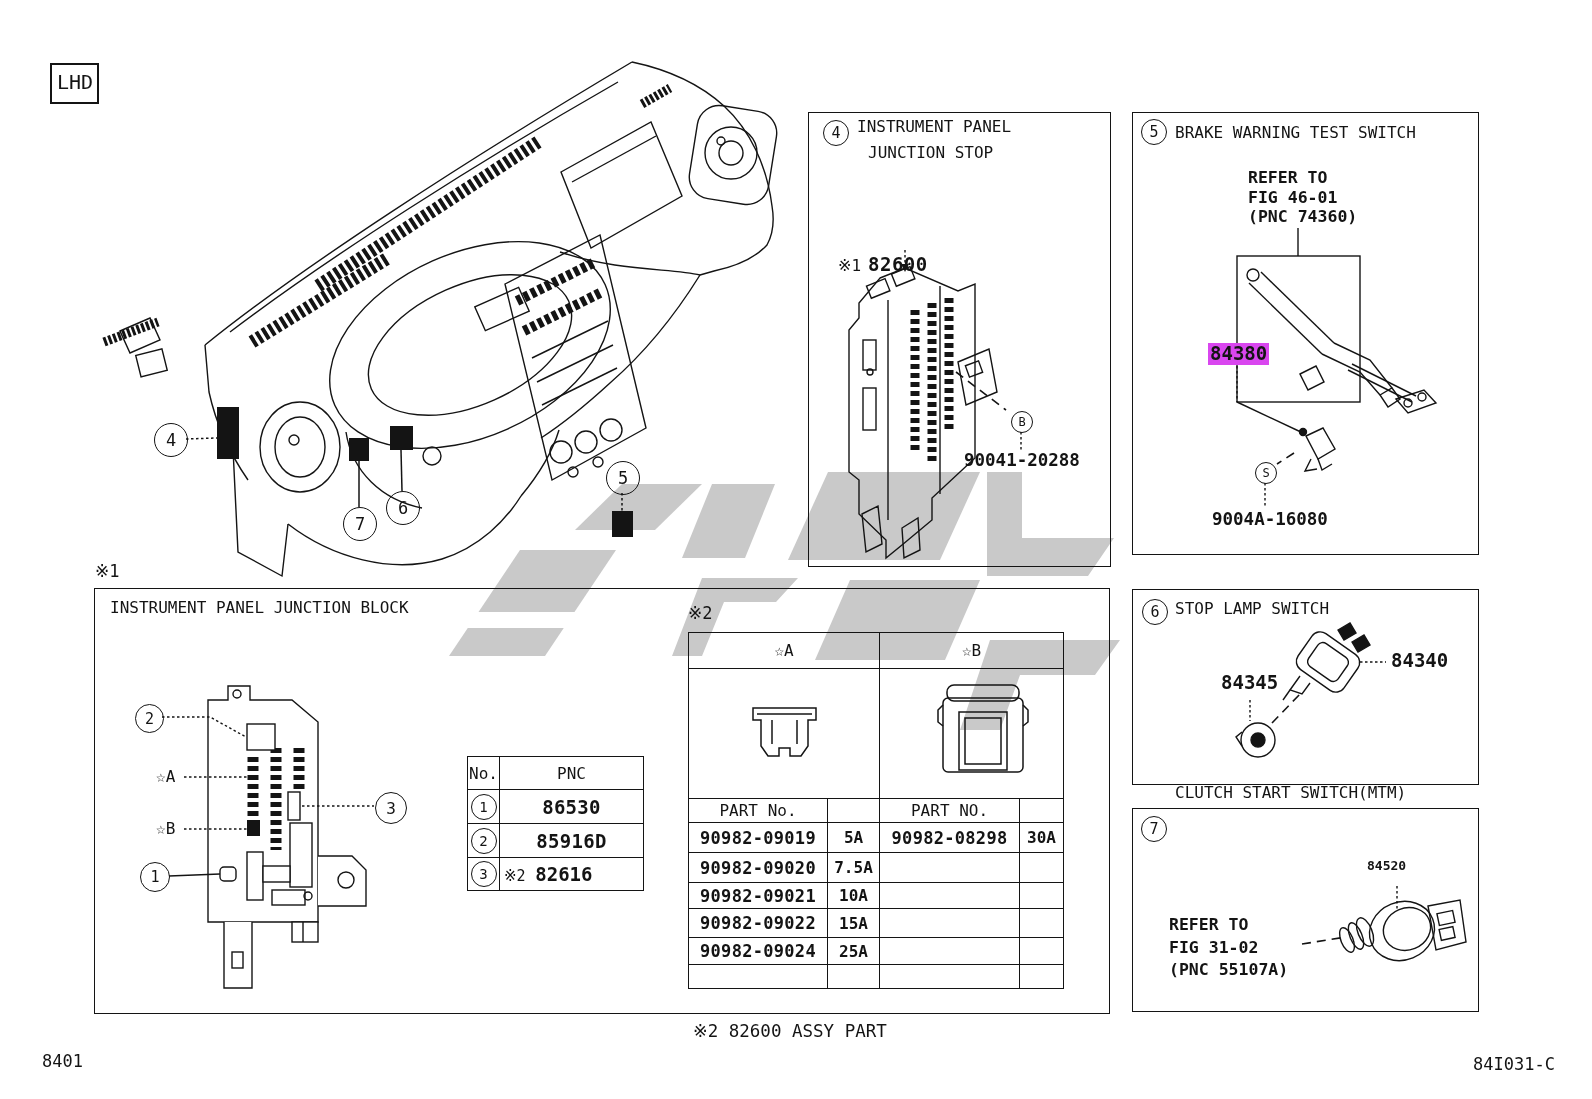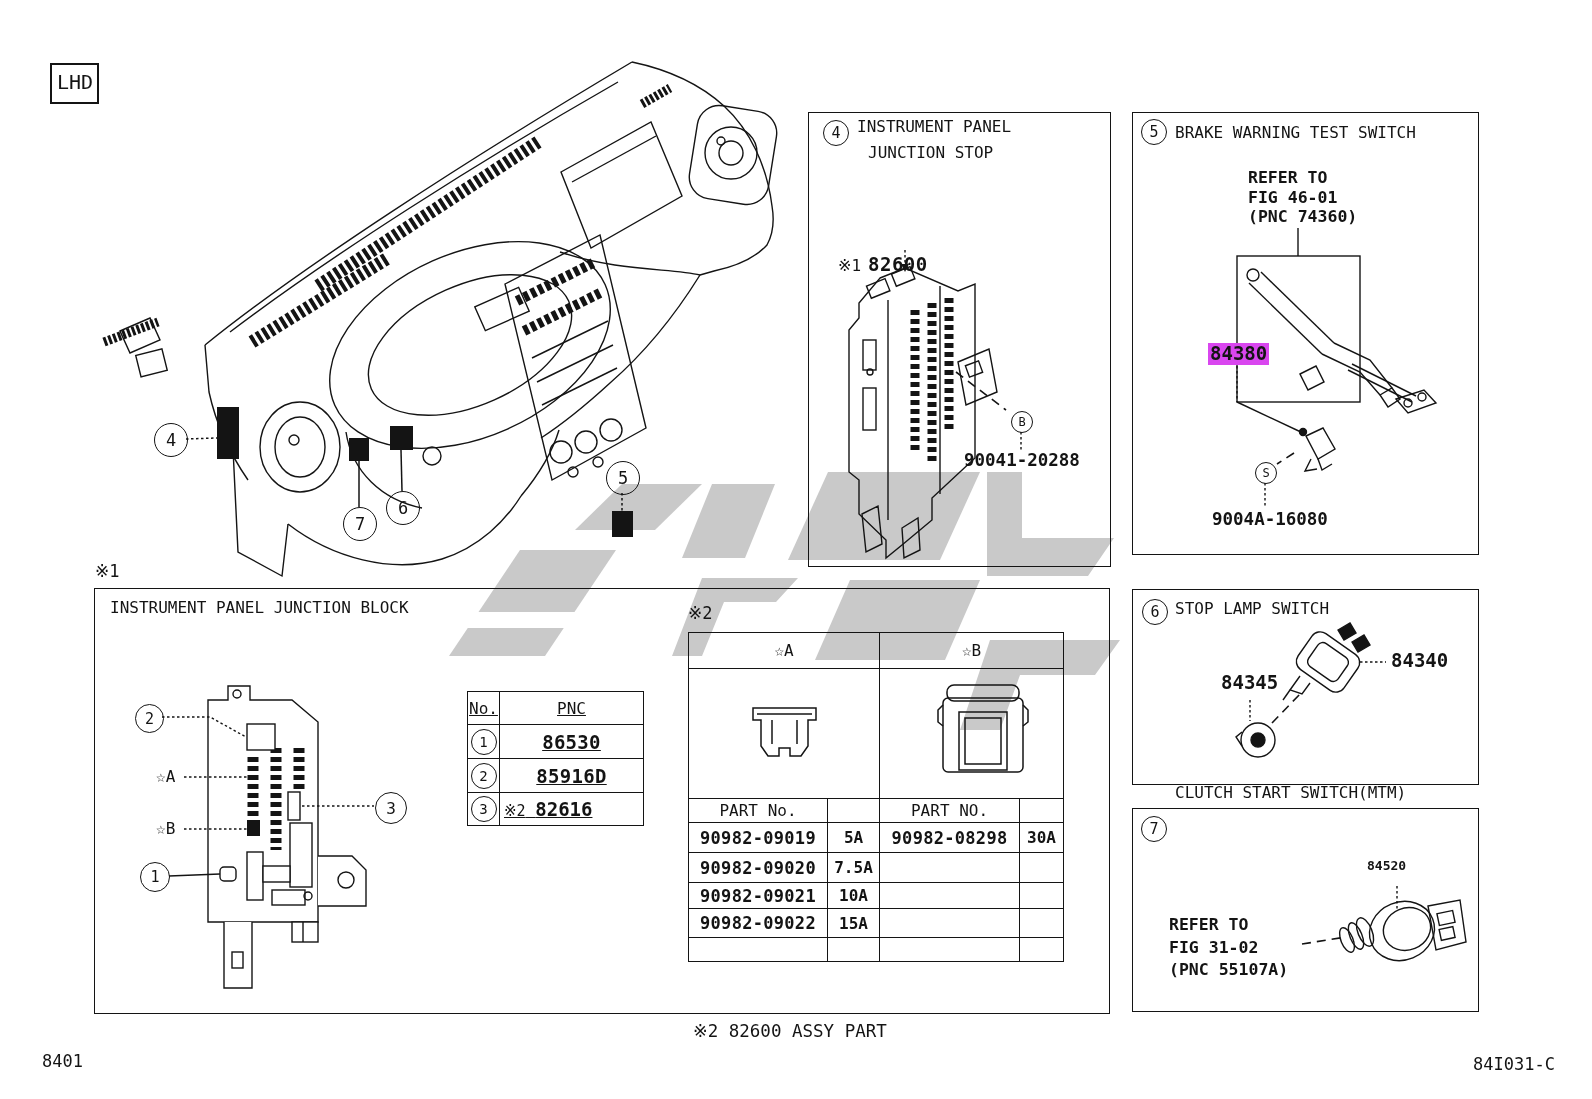--- a/index.html
+++ b/index.html
@@ -286,21 +286,21 @@
     </div>
   <div class="t" style="left:156px;top:768px;font-size:16px;">☆A</div>
   <div class="t" style="left:156px;top:820px;font-size:16px;">☆B</div>
   <div class="circ" style="left:140px;top:862px;width:28px;height:28px;font-size:15px;">
       <span>1</span>
     </div>
   <div class="circ" style="left:375px;top:792px;width:30px;height:30px;font-size:16px;">
       <span>3</span>
     </div>
 
-  <table class="ptab" style="left:467px;top:691px;width:176px;text-decoration:underline;">
+  <table class="ptab" style="left:467px;top:756px;width:176px;">
     <colgroup>
         <col style="width:32px">
         <col style="width:144px">
       </colgroup>
     <tbody>
         <tr style="height:33px">
       <td class="hdr">No.</td>
       <td class="hdr">PNC</td>
     </tr>
     <tr style="height:34px">
@@ -364,20 +364,26 @@
       <td class="amp">10A</td>
       <td></td>
           <td></td>
     </tr>
     <tr style="height:29px">
       <td class="pn">90982-09022</td>
       <td class="amp">15A</td>
       <td></td>
           <td></td>
     </tr>
+    <tr style="height:27px">
+      <td class="pn">90982-09024</td>
+      <td class="amp">25A</td>
+      <td></td>
+          <td></td>
+    </tr>
     <tr style="height:24px">
       <td></td>
           <td></td>
           <td></td>
           <td></td>
     </tr>
   </tbody>
     </table>
 
   <div class="t" style="left:693px;top:1021px;font-size:17.5px;"><span>※2</span> <span>82600 ASSY PART</span></div>

